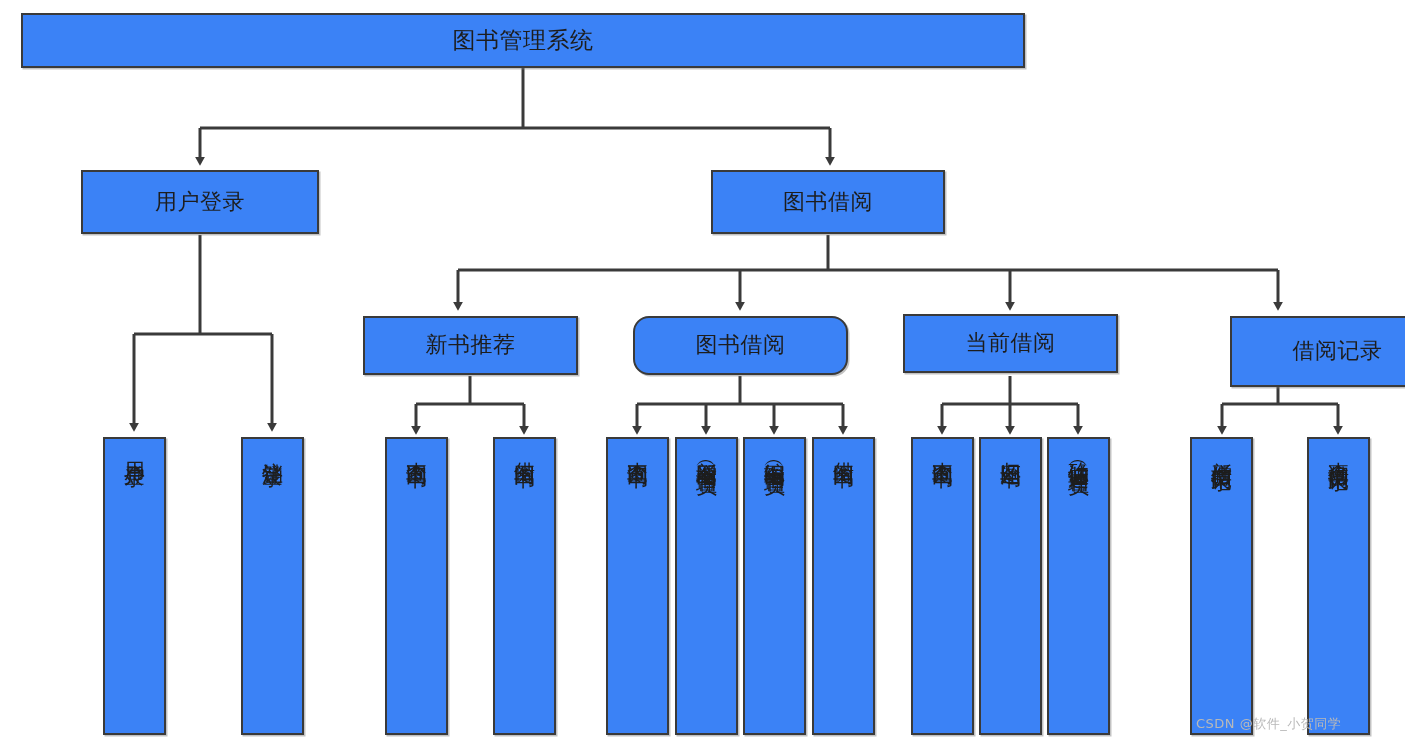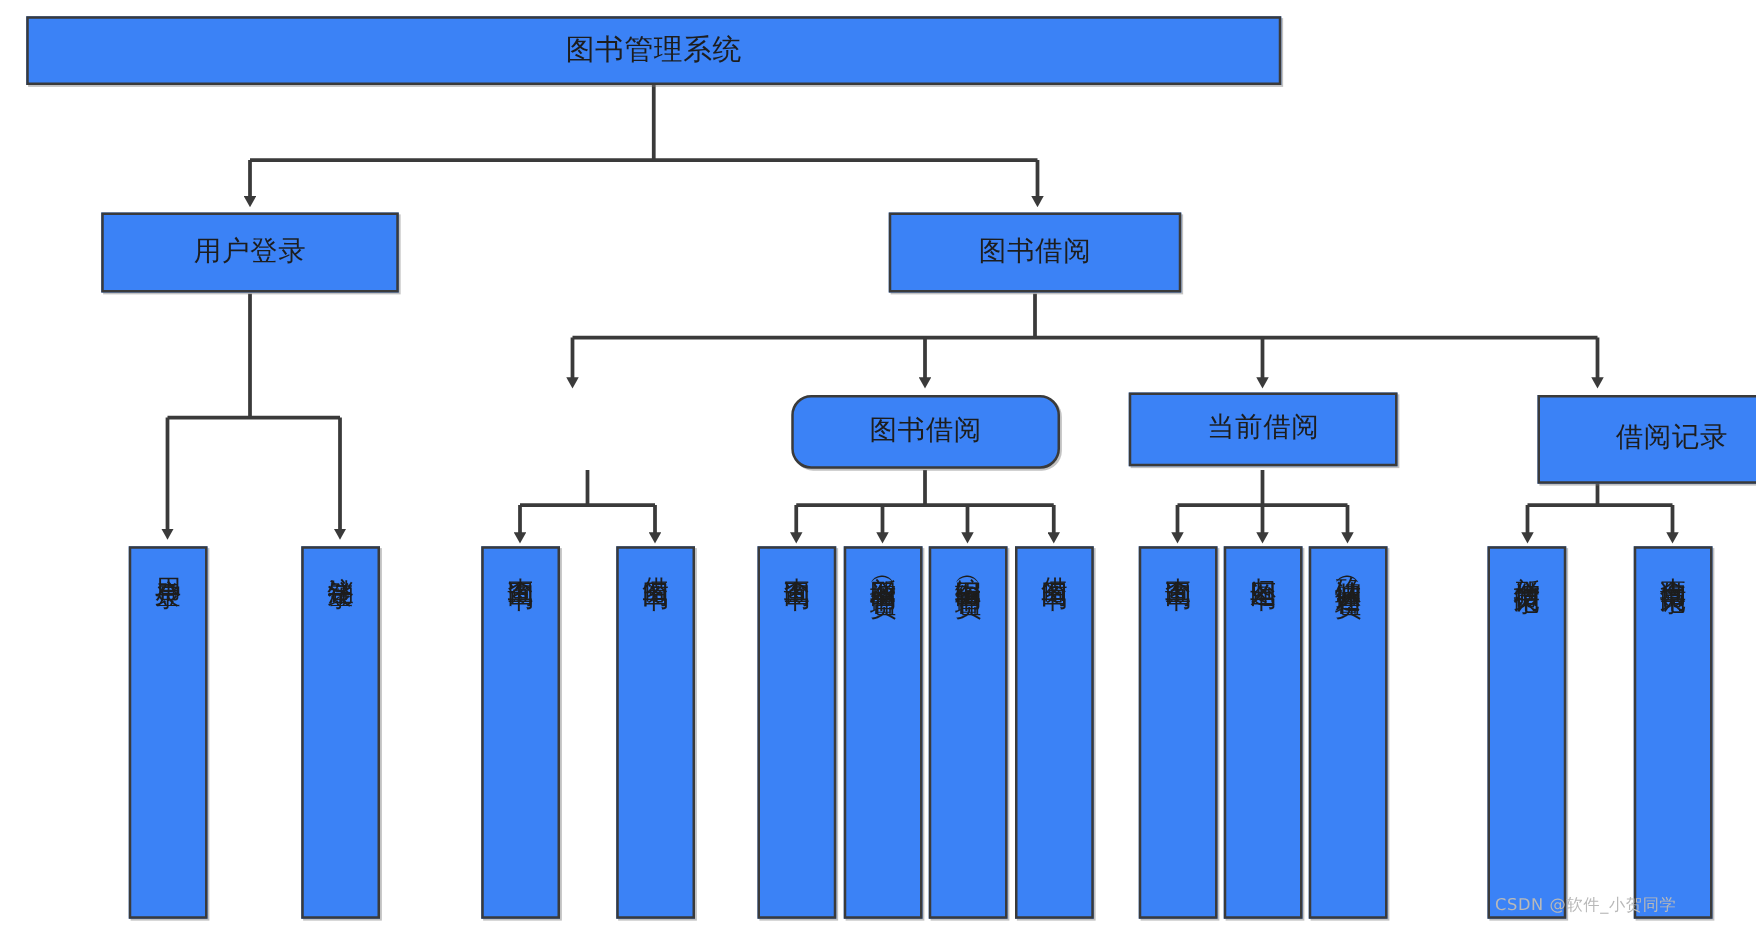--- a/index.html
+++ b/index.html
@@ -138,20 +138,23 @@
   </div>
 
   <div class="node-box node-h" style="left:81px; top:170px; width:238px; height:64px;">
     <span class="label">用户登录</span>
   </div>
 
   <div class="node-box node-h" style="left:711px; top:170px; width:234px; height:64px;">
     <span class="label">图书借阅</span>
   </div>
 
+  <div class="node-box node-h" style="left:363px; top:316px; width:215px; height:59px;">
+    <span class="label">新书推荐</span>
+  </div>
 
   <div class="node-box node-h" style="left:633px; top:316px; width:215px; height:59px;border-radius:16px;">
     <span class="label">图书借阅</span>
   </div>
 
   <div class="node-box node-h" style="left:903px; top:314px; width:215px; height:59px;">
     <span class="label">当前借阅</span>
   </div>
 
   <div class="node-box node-h" style="left:1230px; top:316px; width:215px; height:71px;">

